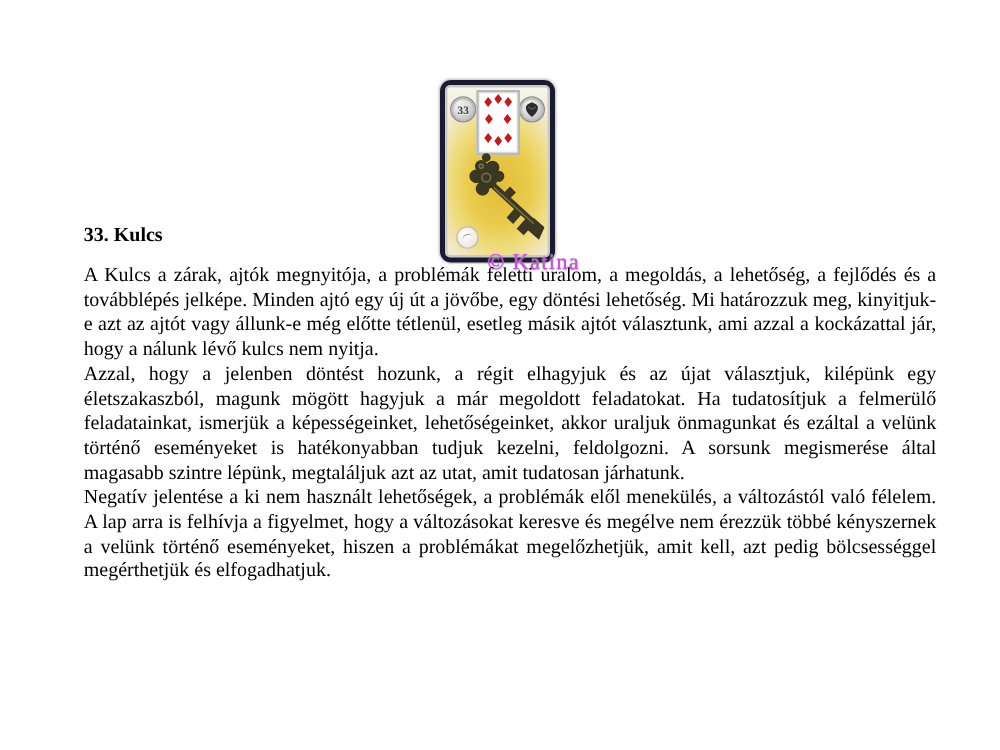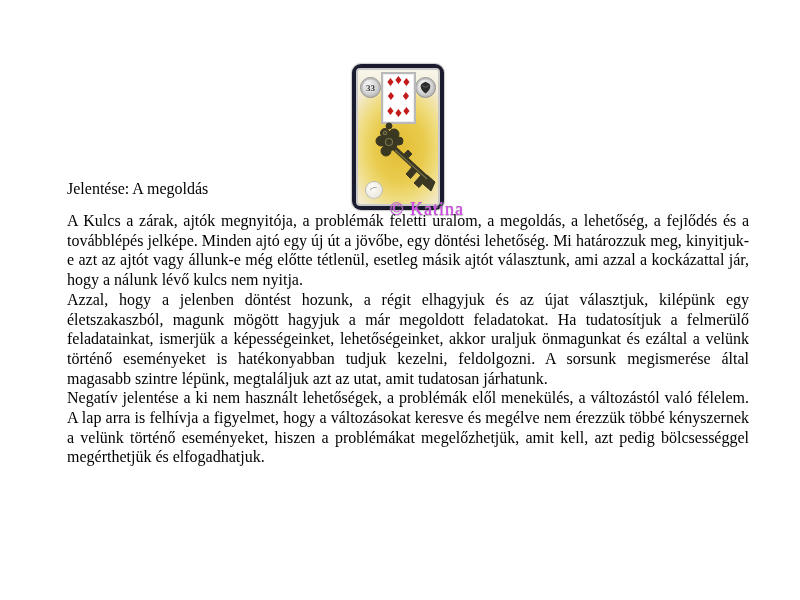--- a/index.html
+++ b/index.html
@@ -229,21 +229,21 @@
         </g>
       </svg>
 
       <div class="corner-emblem"></div>
     </div>
 
     <div class="watermark">© Katina</div>
   </div>
 
   <div class="article">
-    <div class="article-subtitle">Jelentése: A megoldás</div>
+    <h1 class="article-title">33. Kulcs</h1>
     <div class="article-body">
       <p>A Kulcs a zárak, ajtók megnyitója, a problémák feletti uralom, a megoldás, a lehetőség, a fejlődés és a továbblépés jelképe. Minden ajtó egy új út a jövőbe, egy döntési lehetőség. Mi határozzuk meg, kinyitjuk-e azt az ajtót vagy állunk-e még előtte tétlenül, esetleg másik ajtót választunk, ami azzal a kockázattal jár, hogy a nálunk lévő kulcs nem nyitja.</p>
       <p>Azzal, hogy a jelenben döntést hozunk, a régit elhagyjuk és az újat választjuk, kilépünk egy életszakaszból, magunk mögött hagyjuk a már megoldott feladatokat. Ha tudatosítjuk a felmerülő feladatainkat, ismerjük a képességeinket, lehetőségeinket, akkor uraljuk önmagunkat és ezáltal a velünk történő eseményeket is hatékonyabban tudjuk kezelni, feldolgozni. A sorsunk megismerése által magasabb szintre lépünk, megtaláljuk azt az utat, amit tudatosan járhatunk.</p>
       <p>Negatív jelentése a ki nem használt lehetőségek, a problémák elől menekülés, a változástól való félelem. A lap arra is felhívja a figyelmet, hogy a változásokat keresve és megélve nem érezzük többé kényszernek a velünk történő eseményeket, hiszen a problémákat megelőzhetjük, amit kell, azt pedig bölcsességgel megérthetjük és elfogadhatjuk.</p>
     </div>
   </div>
 
 </div>
 
 </body></html>

